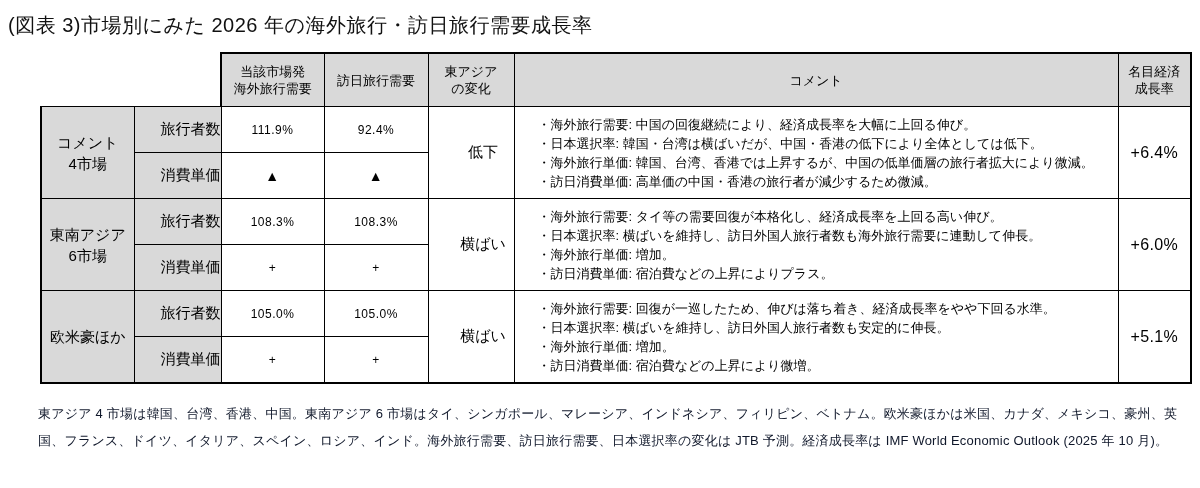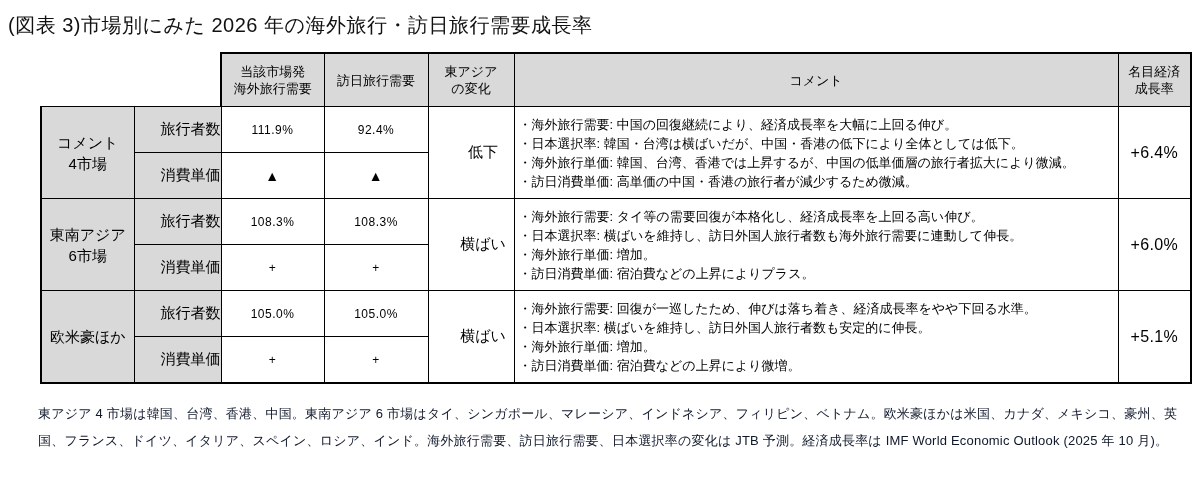--- a/index.html
+++ b/index.html
@@ -68,21 +68,21 @@
   td.change {
     font-size: 15px;
     text-align: center;
     padding-left: 24px;
   }
   td.comment {
     font-size: 13px;
     line-height: 19px;
     text-align: left;
     white-space: pre-line;
-    padding: 5px 8px 5px 4px;
+    padding: 5px 8px 5px 23px;
     vertical-align: middle;
   }
   td.gdp {
     font-size: 16px;
     text-align: center;
     letter-spacing: 0.3px;
     border-right-width: 2px;
   }
   
   .bt { border-top-width: 2px !important; }

